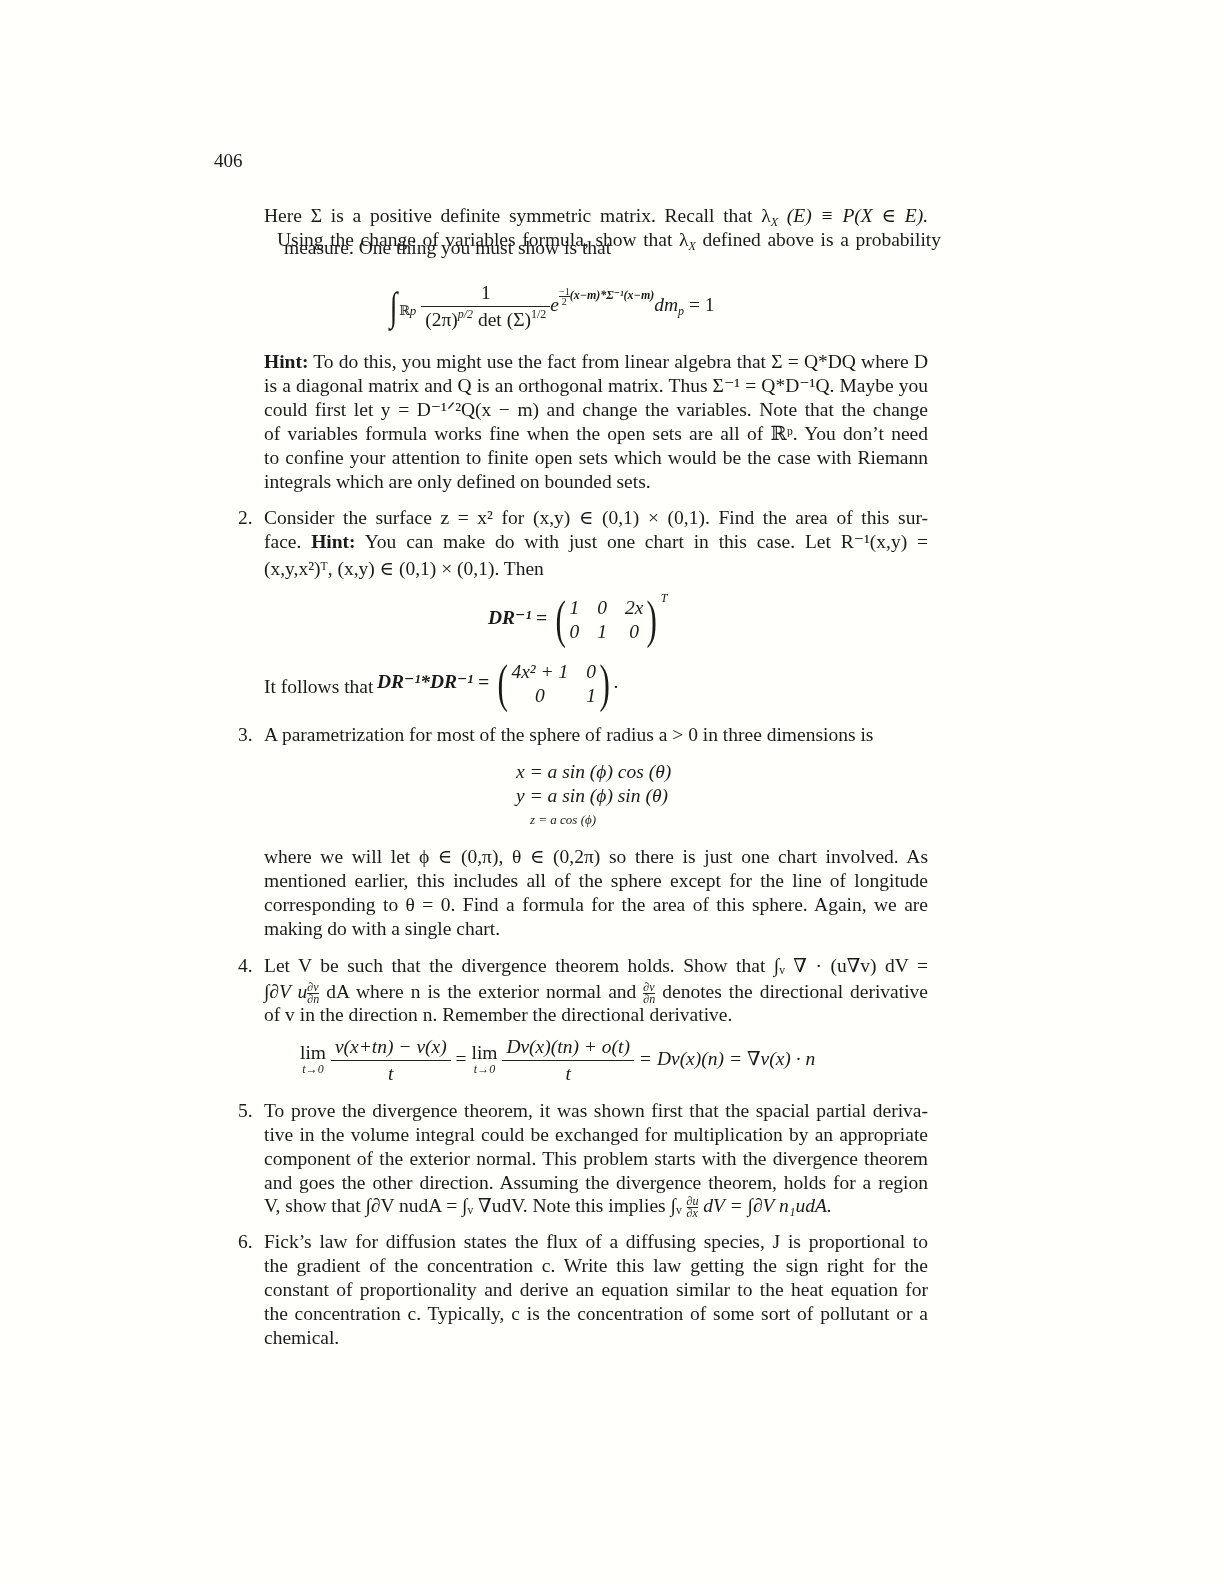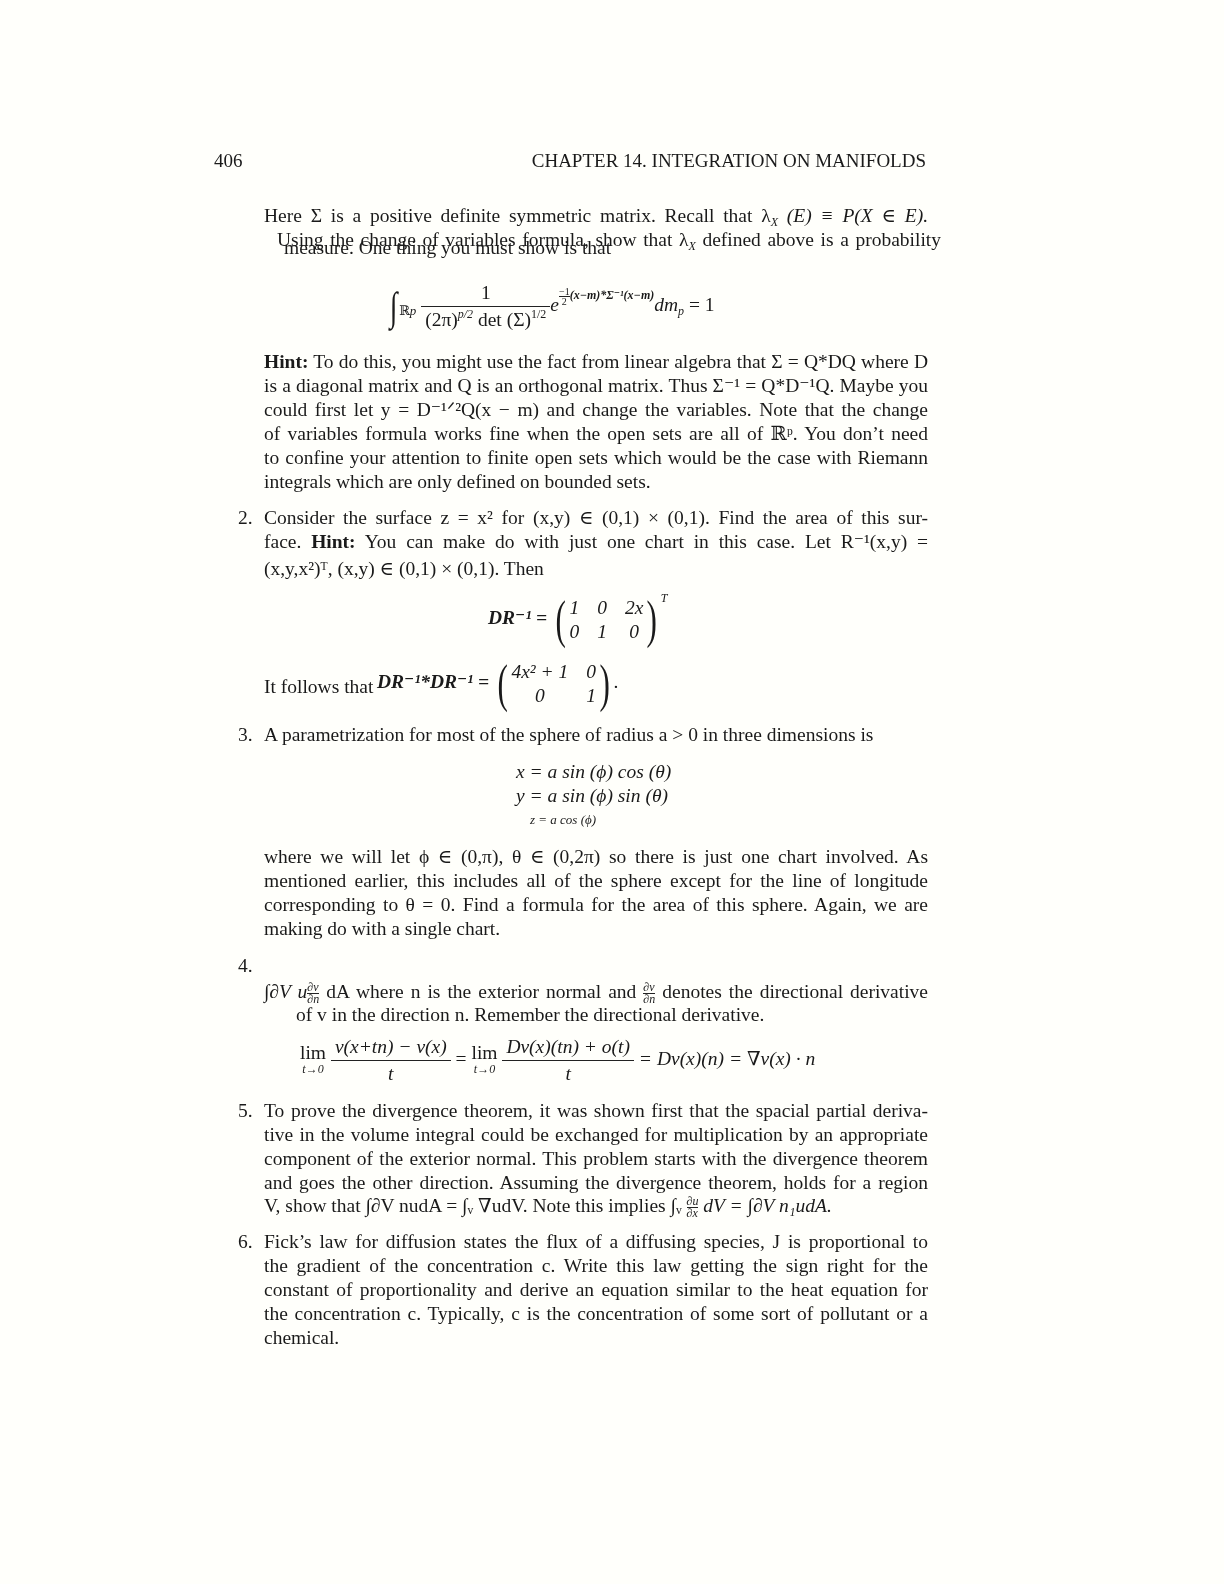--- a/index.html
+++ b/index.html
@@ -31,21 +31,20 @@
   .intg { font-size: 40px; vertical-align: middle; display: inline-block; transform: scaleX(0.7); }
   .lim { display: inline-block; text-align: center; vertical-align: middle; line-height: 16px; }
   .lim .s { display: block; font-size: 12px; font-style: italic; }
 </style>
 </head>
 <body>
 
 <div class="page">
 
   <div class="abs hdr" style="left:214px;">406</div>
-  <div class="abs hdr" style="right:298px;">CHAPTER 14.  INTEGRATION ON MANIFOLDS</div>
 
   <div class="line" style="top:204px;">
     <span>Here Σ is a positive definite symmetric matrix.  Recall that λ</span><sub class="it">X</sub> <span class="it">(E) ≡ P(X ∈ E).</span>
   </div>
   <div class="line" style="top:228px;margin-left:13px;">
     <span>Using the change of variables formula, show that λ</span><sub class="it">X</sub> <span>defined above is a probability</span>
   </div>
   <div class="line last" style="top:236px;margin-left:20px;">measure. One thing you must show is that</div>
 
   <div class="eq" style="left:388px; top:282px;">
@@ -97,24 +96,25 @@
   <div class="line last" style="top:723px;">A parametrization for most of the sphere of radius a &gt; 0 in three dimensions is</div>
   <div class="abs it" style="left:516px; top:760px; font-size:19.5px; line-height:24px;">x = a sin (ϕ) cos (θ)</div>
   <div class="abs it" style="left:516px; top:784px; font-size:19.5px; line-height:24px;">y = a sin (ϕ) sin (θ)</div>
   <div class="abs it" style="left:530px; top:808px; font-size:13px; line-height:24px;">z = a cos (ϕ)</div>
   <div class="line" style="top:845px;">where we will let ϕ ∈ (0,π), θ ∈ (0,2π) so there is just one chart involved.  As</div>
   <div class="line" style="top:869px;">mentioned earlier, this includes all of the sphere except for the line of longitude</div>
   <div class="line" style="top:893px;">corresponding to θ = 0.  Find a formula for the area of this sphere.  Again, we are</div>
   <div class="line last" style="top:917px;">making do with a single chart.</div>
 
   <div class="num" style="top:954px;">4.</div>
+  <div class="line" style="top:954px;">Let V be such that the divergence theorem holds.  Show that ∫ᵥ ∇ · (u∇v) dV =</div>
   <div class="line" style="top:980px;">
     <span class="it">∫∂V u</span><span class="sfrac it"><span class="n">∂v</span><span>∂n</span></span> <span>dA where n is the exterior normal and</span> <span class="sfrac it"><span class="n">∂v</span><span>∂n</span></span> <span>denotes the directional derivative</span>
   </div>
-  <div class="line last" style="top:1003px;margin-left:32px;">of v in the direction n. Remember the directional derivative.</div>
+  <div class="line last" style="top:1003px;">of v in the direction n. Remember the directional derivative.</div>
 
   <div class="eq" style="left:300px; top:1036px;">
     <span class="lim"><span>lim</span><span class="s">t→0</span></span>
     <span class="frac it"><span class="n">v(x+tn) − v(x)</span><span class="d">t</span></span>
     = <span class="lim"><span>lim</span><span class="s">t→0</span></span>
     <span class="frac it"><span class="n">Dv(x)(tn) + o(t)</span><span class="d">t</span></span>
     <span class="it">= Dv(x)(n) = ∇v(x) · n</span>
   </div>
 
   <div class="num" style="top:1099px;">5.</div>

